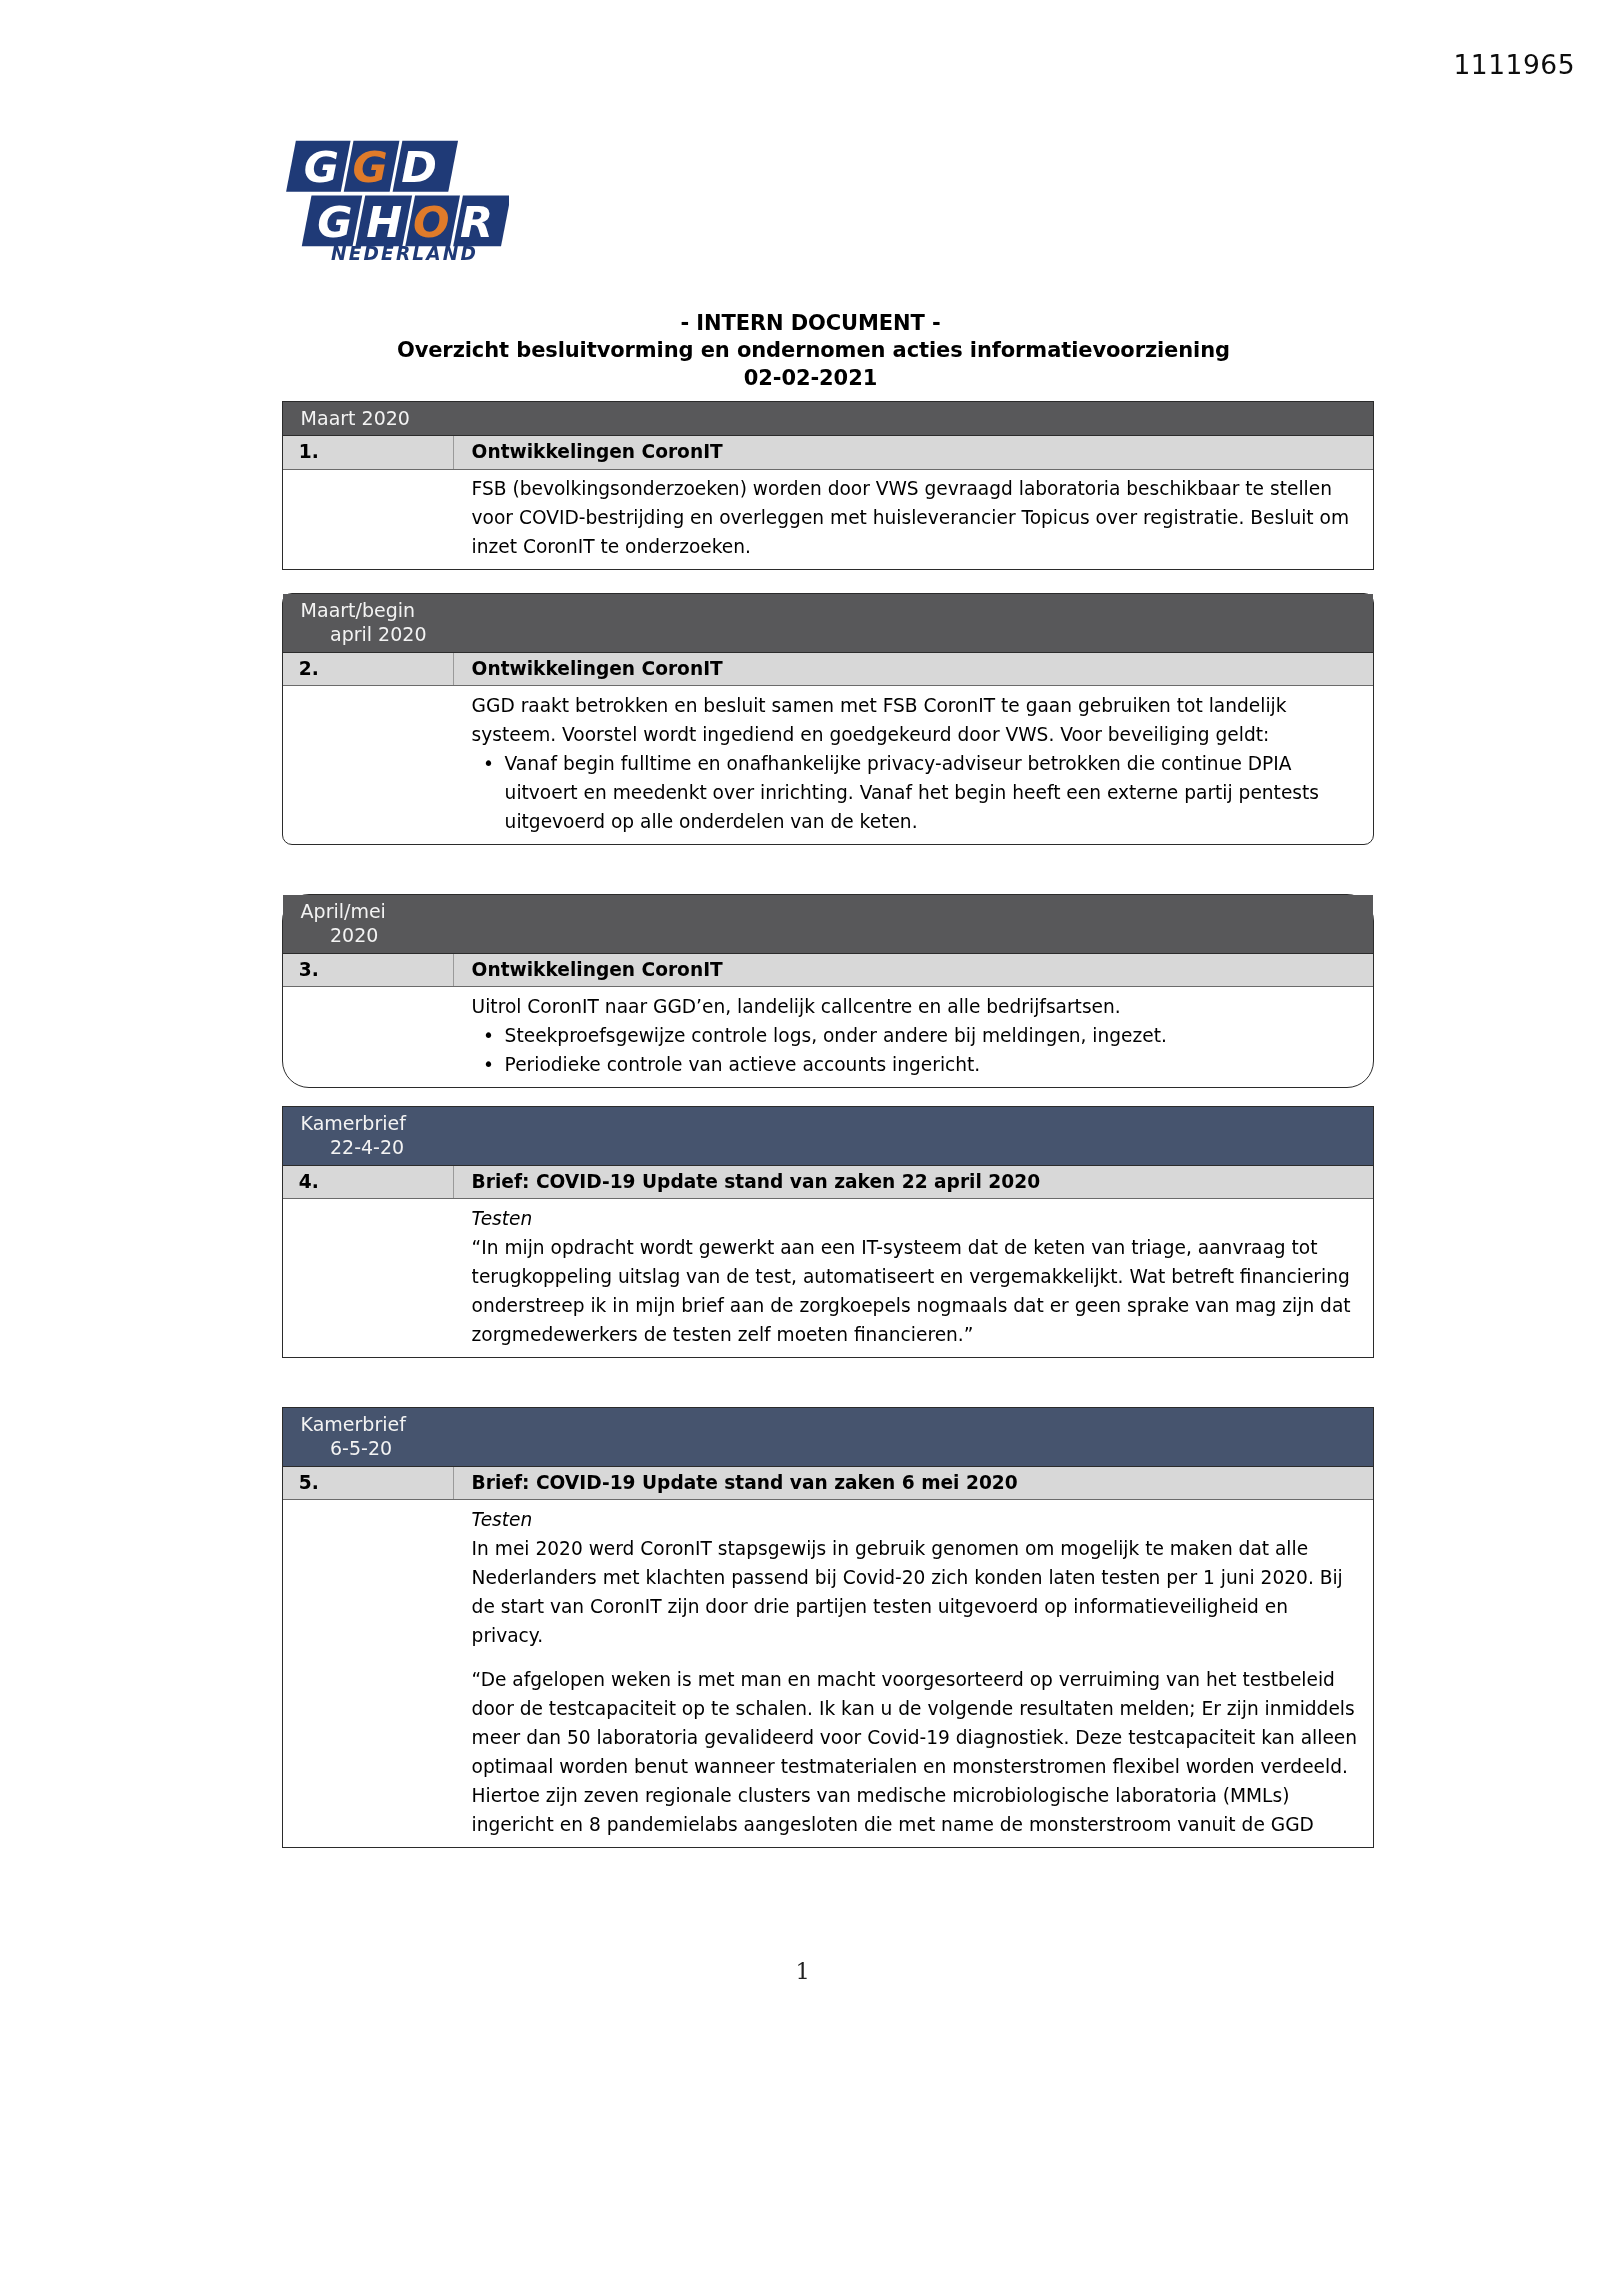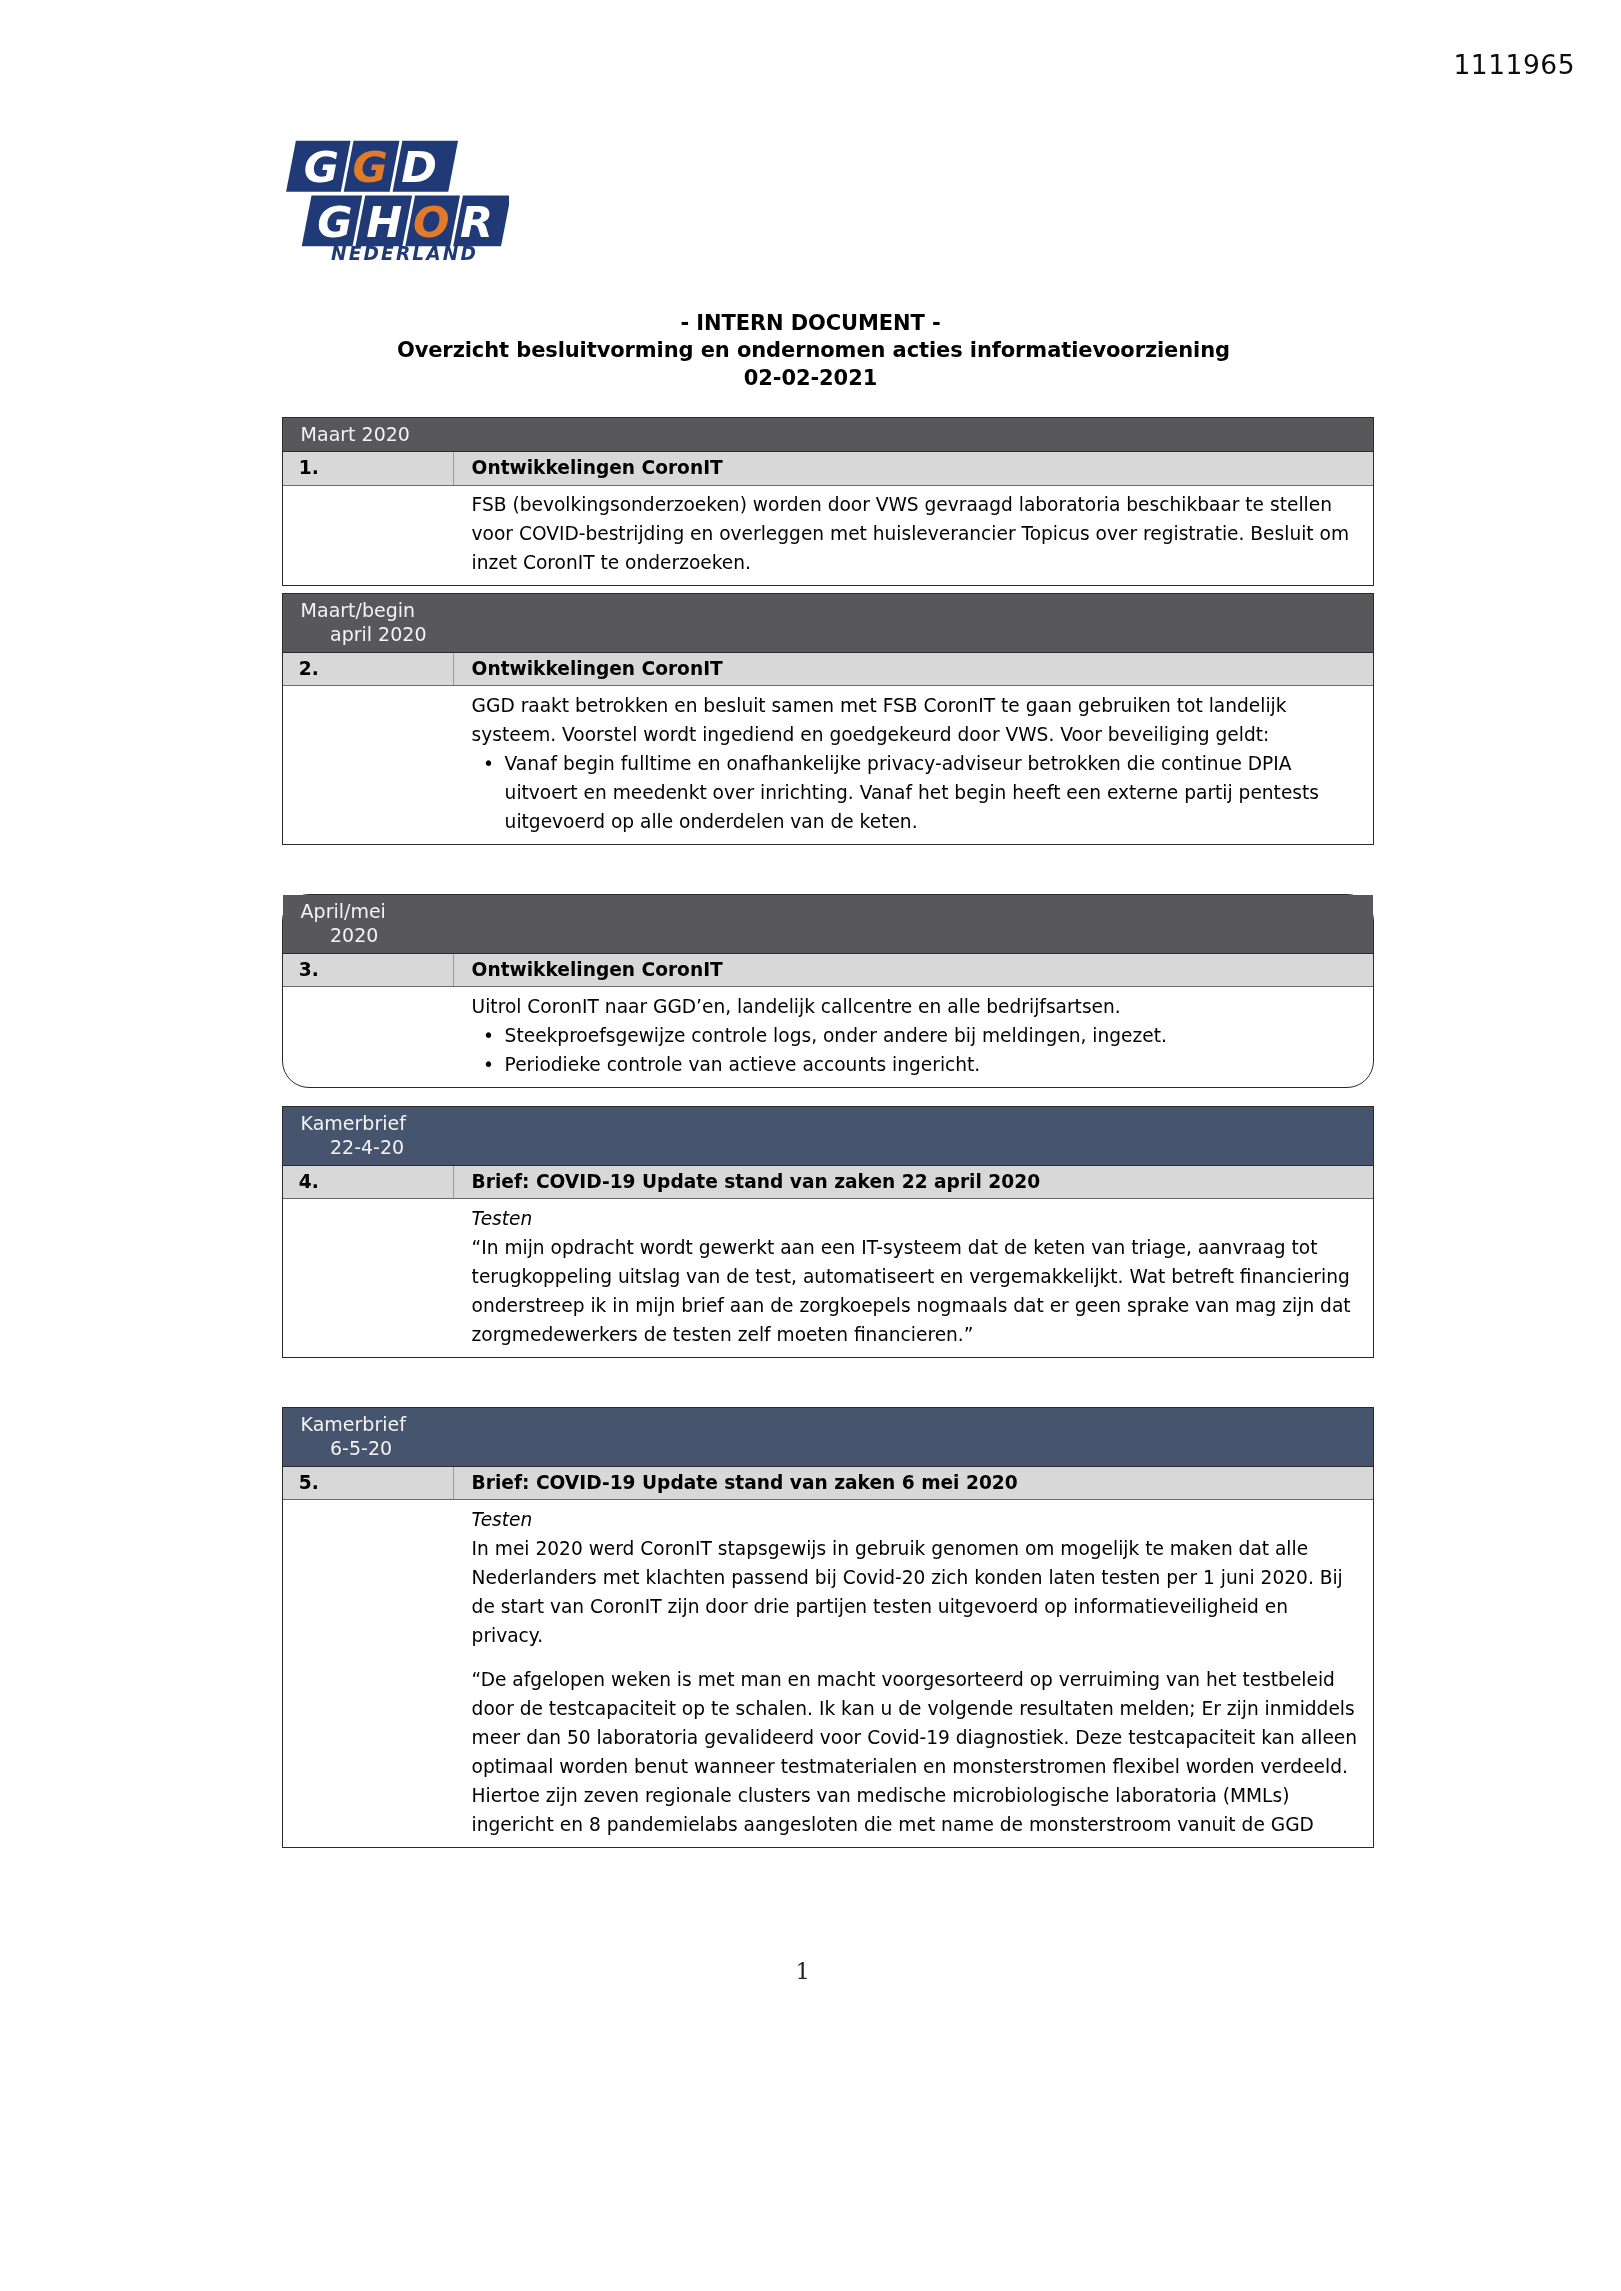--- a/index.html
+++ b/index.html
@@ -190,36 +190,36 @@
     </svg>
   </div>
 
   <div class="title-block">
     <div class="tline">- INTERN DOCUMENT -</div>
     <div class="tline l1">Overzicht besluitvorming en ondernomen acties informatievoorziening</div>
     <div class="tline">02-02-2021</div>
   </div>
 
   <div id="tables-host">
-      <div class="tbl" style="top: 417px;">
+      <div class="tbl" style="top: 401px;">
         <div class="hdr">
           <div class="dl">Maart 2020</div>
         </div>
         <div class="subhdr">
           <div class="num">1.</div>
           <div class="ttl">Ontwikkelingen CoronIT</div>
         </div>
         <div class="body-row">
           <div class="gutter"></div>
           <div class="content">
             <p>FSB (bevolkingsonderzoeken) worden door VWS gevraagd laboratoria beschikbaar te stellen voor COVID-bestrijding en overleggen met huisleverancier Topicus over registratie. Besluit om inzet CoronIT te onderzoeken.</p>
           </div>
         </div>
       </div>
-      <div class="tbl" style="top: 593px;">
+      <div class="tbl" style="top: 593px; border-radius: 10px;">
         <div class="hdr">
           <div class="dl">Maart/begin</div>
           <div class="dl indent">april 2020</div>
         </div>
         <div class="subhdr">
           <div class="num">2.</div>
           <div class="ttl">Ontwikkelingen CoronIT</div>
         </div>
         <div class="body-row">
           <div class="gutter"></div>

